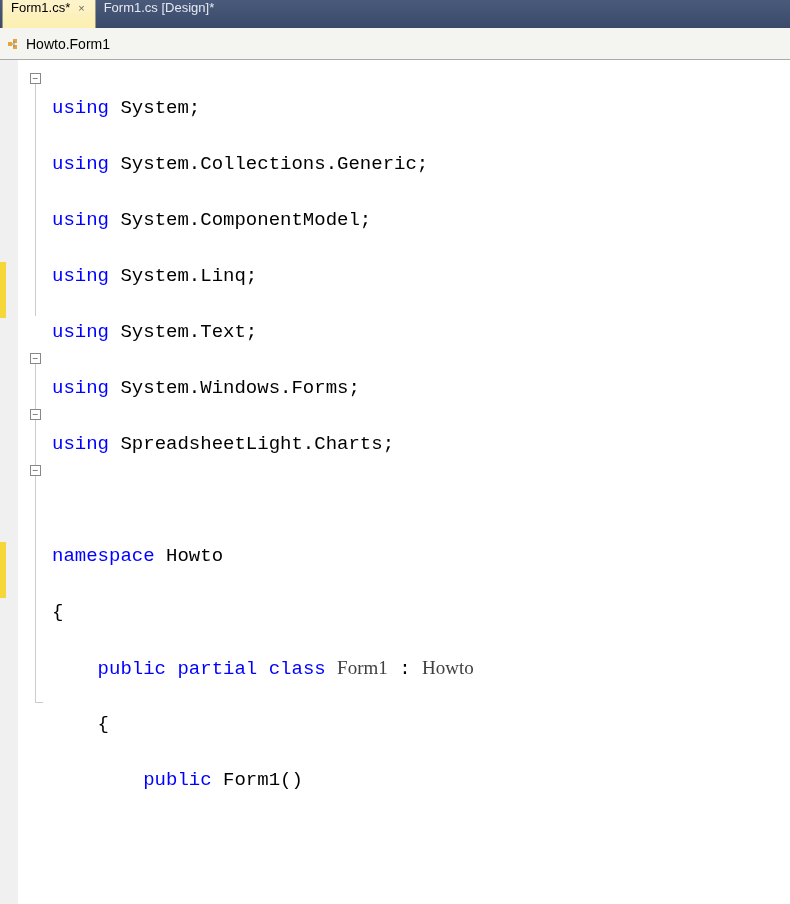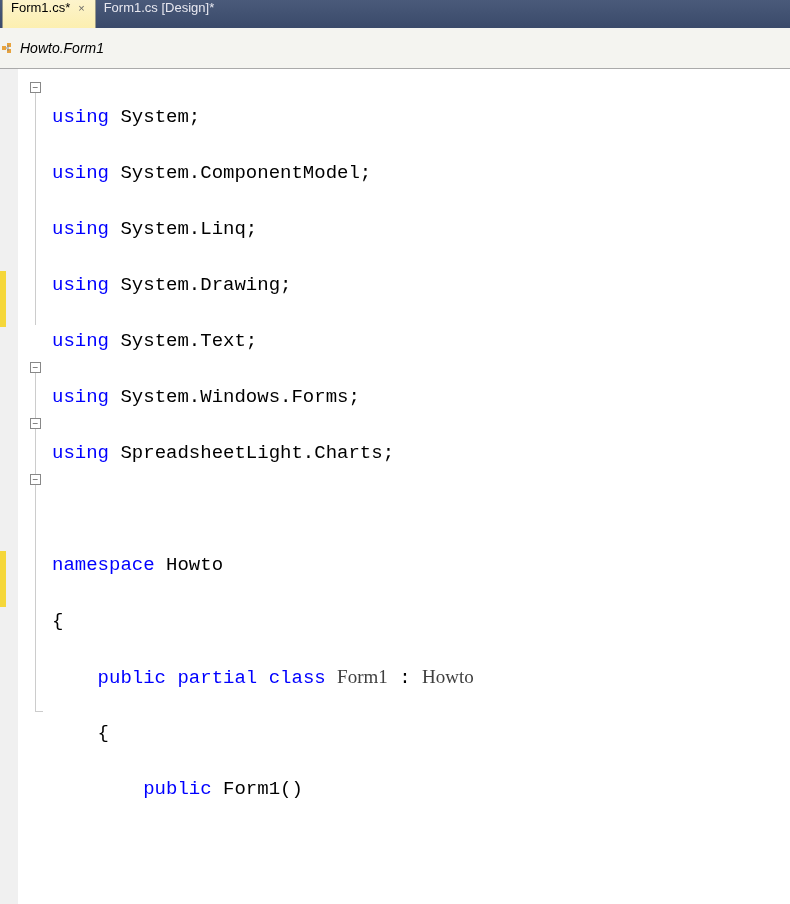--- a/index.html
+++ b/index.html
@@ -36,27 +36,27 @@
     border-right: 1px solid #998;
   }
   .tab .close {
     font-size: 11px;
     color: #666;
     padding: 0 2px;
   }
   .nav-bar {
     display: flex;
     align-items: center;
-    height: 41px;
+    height: 32px;
     border-bottom: 1px solid #aaa;
     background: #f4f4f0;
+    padding-left: 6px;
     gap: 4px;
     font-size: 14px;
     color: #000;
-    font-style: italic;
   }
   .nav-bar .icon {
     width: 16px; height: 16px;
     flex: 0 0 16px;
   }
   .editor-area {
     display: flex;
     height: calc(100% - 56px);
     background: #fff;
   }
@@ -158,23 +158,23 @@
     <div class="fold-vline" style="top:304px; height:338px;"></div>
     <div class="fold-end" style="top:642px;"></div>
 
     <div class="fold-box" style="top:349px;">−</div>
 
     <div class="fold-box" style="top:405px;">−</div>
   </div>
 
   <div class="code">
 <div class="line"><span class="kw">using</span> <span>System;</span></div>
+<div class="line"><span class="kw">using</span> <span>System.Collections.Generic;</span></div>
 <div class="line"><span class="kw">using</span> <span>System.ComponentModel;</span></div>
 <div class="line"><span class="kw">using</span> <span>System.Linq;</span></div>
-<div class="line"><span class="kw">using</span> <span>System.Drawing;</span></div>
 <div class="line"><span class="kw">using</span> <span>System.Text;</span></div>
 <div class="line"><span class="kw">using</span> <span>System.Windows.Forms;</span></div>
 <div class="line"><span class="kw">using</span> <span>SpreadsheetLight.Charts;</span></div>
 <div class="line"></div>
 <div class="line"><span class="kw">namespace</span> <span>Howto</span></div>
 <div class="line"><span>{</span></div>
 <div class="line">    <span class="kw">public</span> <span class="kw">partial</span> <span class="kw">class</span> <span class="type">Form1</span><span> : </span><span class="type">Howto</span></div>
 <div class="line">    <span>{</span></div>
 <div class="line">        <span class="kw">public</span> <span>Form1()</span></div>
 

